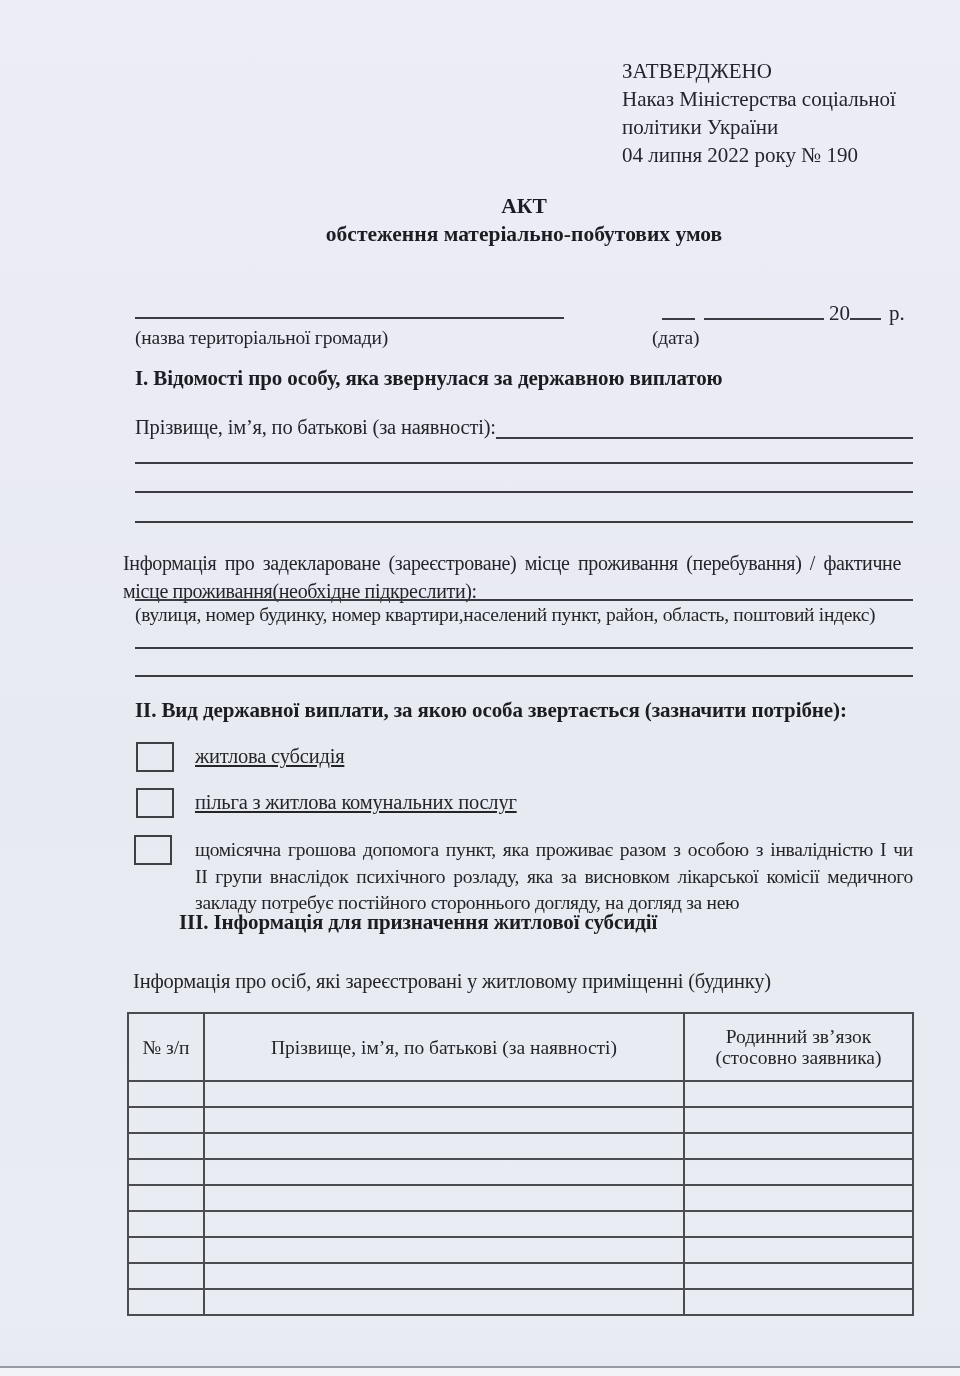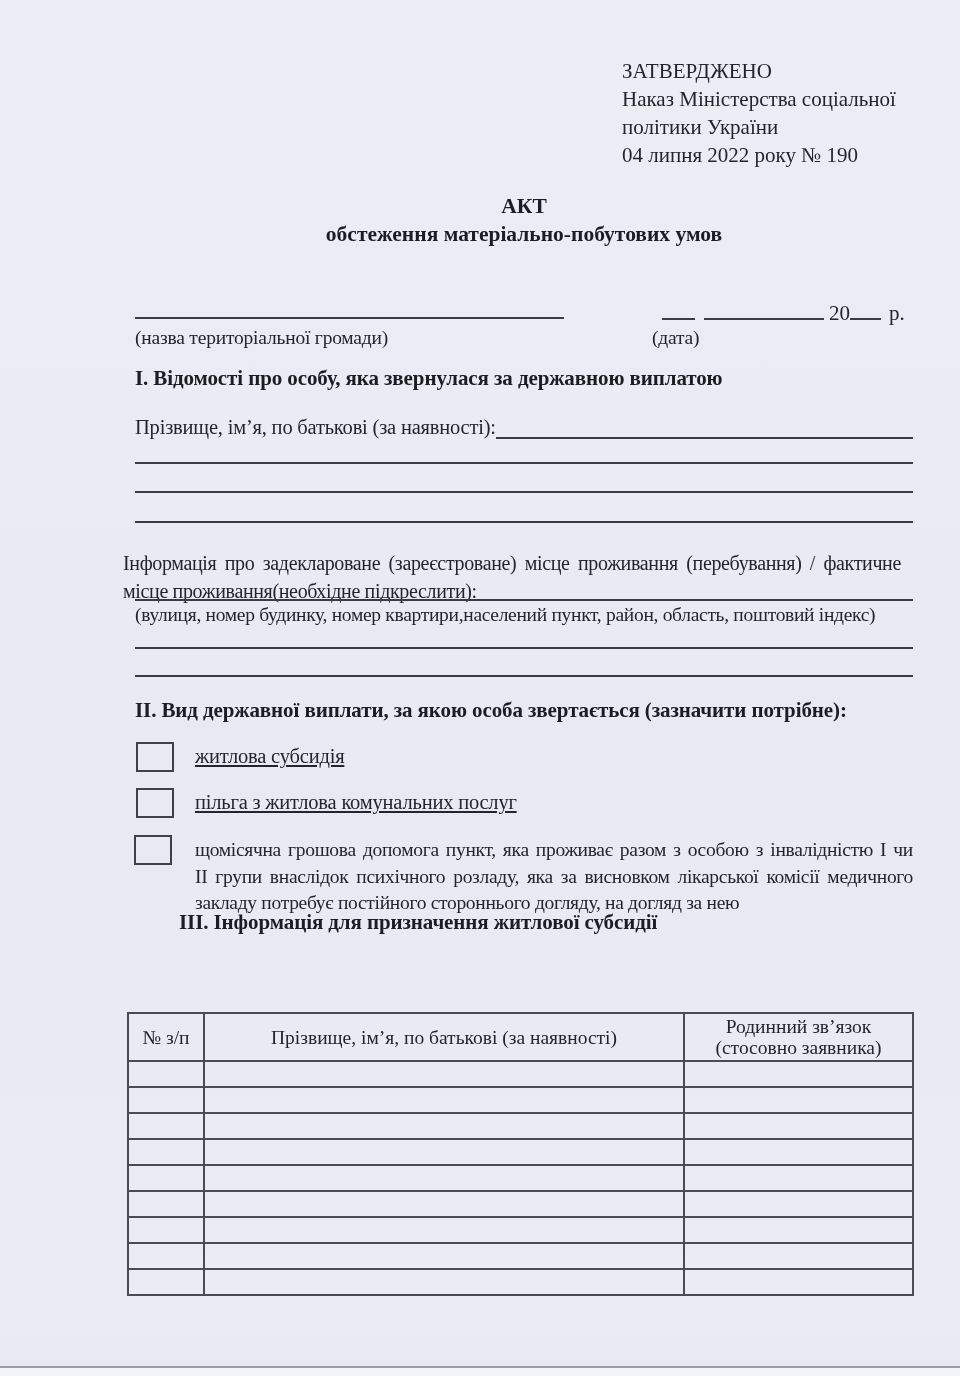--- a/index.html
+++ b/index.html
@@ -19,21 +19,21 @@
   .approval{font-size:21px;line-height:28px;}
   .title{width:778px;text-align:center;font-weight:bold;font-size:21.5px;line-height:27.5px;color:#1c1d23;}
   .caption{font-size:19.5px;letter-spacing:-0.2px;}
   .heading{font-size:21px;font-weight:bold;color:#1c1d23;letter-spacing:-0.1px;white-space:nowrap;}
   .bodytext{font-size:20.5px;letter-spacing:-0.2px;}
   .cb{position:absolute;width:34px;height:26px;border:2px solid #3e4046;background:transparent;}
   .opt-label{font-size:20.5px;letter-spacing:-0.2px;text-decoration:underline;}
   .opt3{font-size:19.5px;letter-spacing:-0.3px;line-height:26.5px;width:718px;}
   .ptable{border-collapse:collapse;table-layout:fixed;width:785px;}
   .ptable th,.ptable td{border:2px solid #4a4c52;padding:0;}
-  .ptable th{font-weight:normal;font-size:19.5px;line-height:21px;text-align:center;vertical-align:middle;padding:2px 4px;color:#24252b;margin-top:37px;}
+  .ptable th{font-weight:normal;font-size:19.5px;line-height:21px;text-align:center;vertical-align:middle;padding:12px 4px;color:#24252b;margin-top:37px;}
   .ptable td{height:24px;}
   .page-bottom{position:absolute;left:0;top:1366px;width:960px;height:10px;background:#f1f3f7;border-top:2px solid #969ba4;}
 </style>
 </head>
 <body>
 
 <div class="page">
 
   <div class="abs approval" style="left:622px;top:57px;width:330px;">
     <div>ЗАТВЕРДЖЕНО</div>
@@ -88,20 +88,21 @@
   <div class="abs opt-label nw" style="left:195px;top:791px;">пільга з житлова комунальних послуг</div>
 
   <div class="cb" style="left:134px;top:835px;"></div>
   <div class="abs opt3" style="left:195px;top:837px;">
     <div class="fitline">щомісячна грошова допомога пункт, яка проживає разом з особою з інвалідністю І чи</div>
     <div class="fitline">ІІ групи внаслідок психічного розладу, яка за висновком лікарської комісії медичного</div>
     <div>закладу потребує постійного стороннього догляду, на догляд за нею</div>
   </div>
 
   <div class="abs heading" style="left:135px;top:910px;margin-left:44px;">ІІІ. Інформація для призначення житлової субсидії</div>
+  <div class="abs bodytext nw" style="left:133px;top:970px;">Інформація про осіб, які зареєстровані у житловому приміщенні (будинку)</div>
 
   <table class="ptable abs" style="left:127px;top:1012px;">
     <colgroup>
         <col style="width:76px;">
         <col style="width:480px;">
         <col style="width:229px;">
       </colgroup>
     <thead>
       <tr style="height:48px;">
         <th>№ з/п</th>

